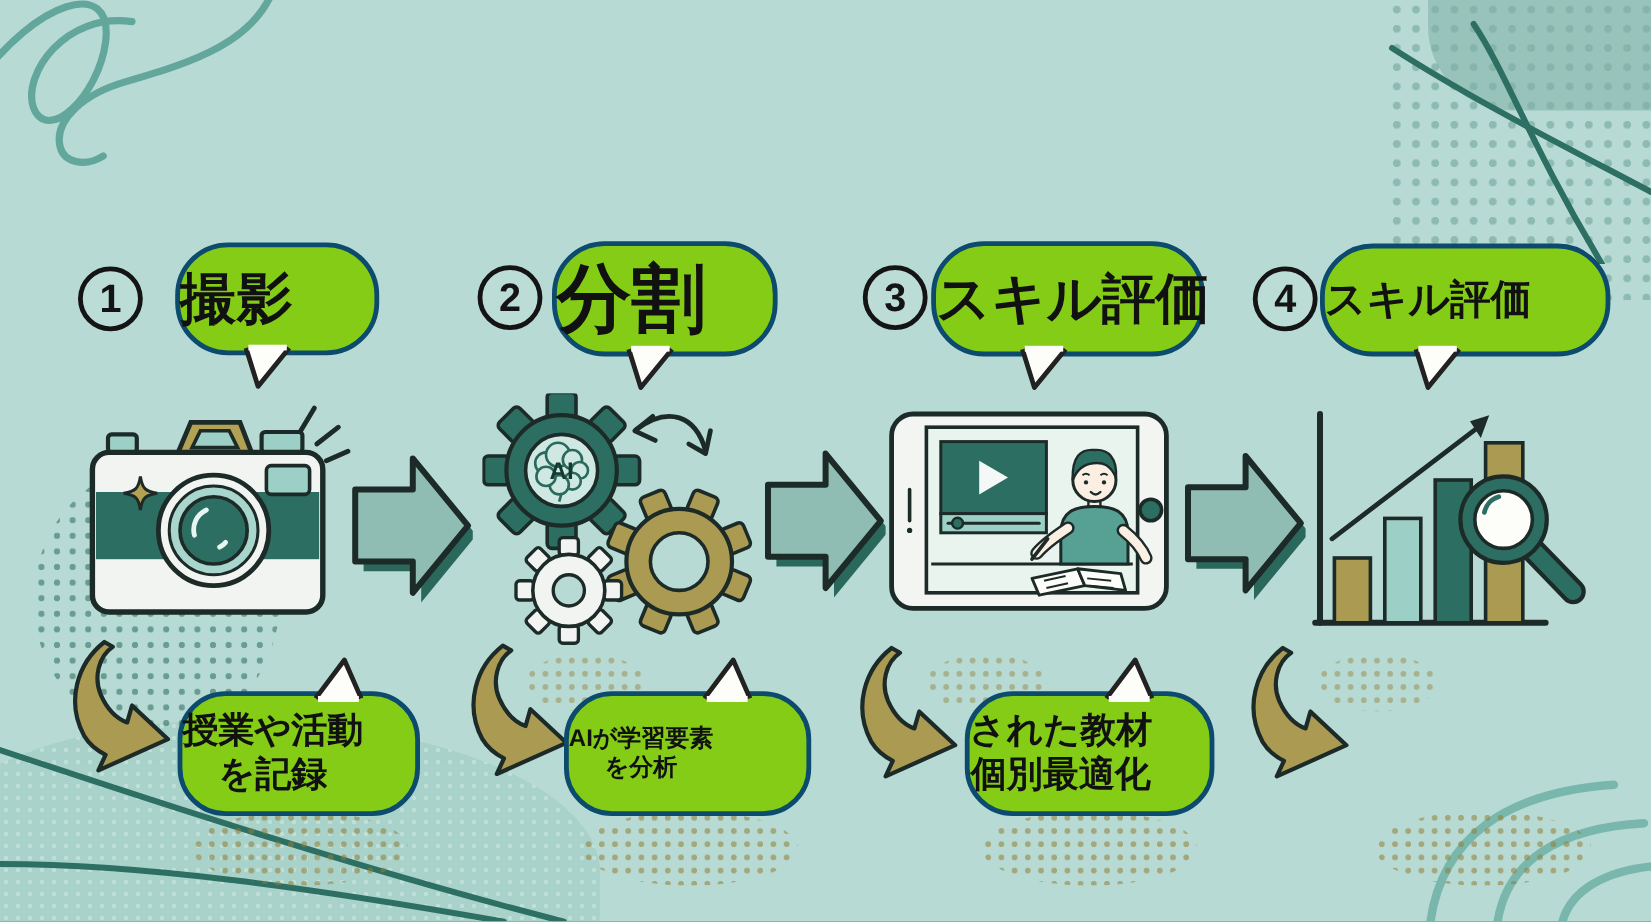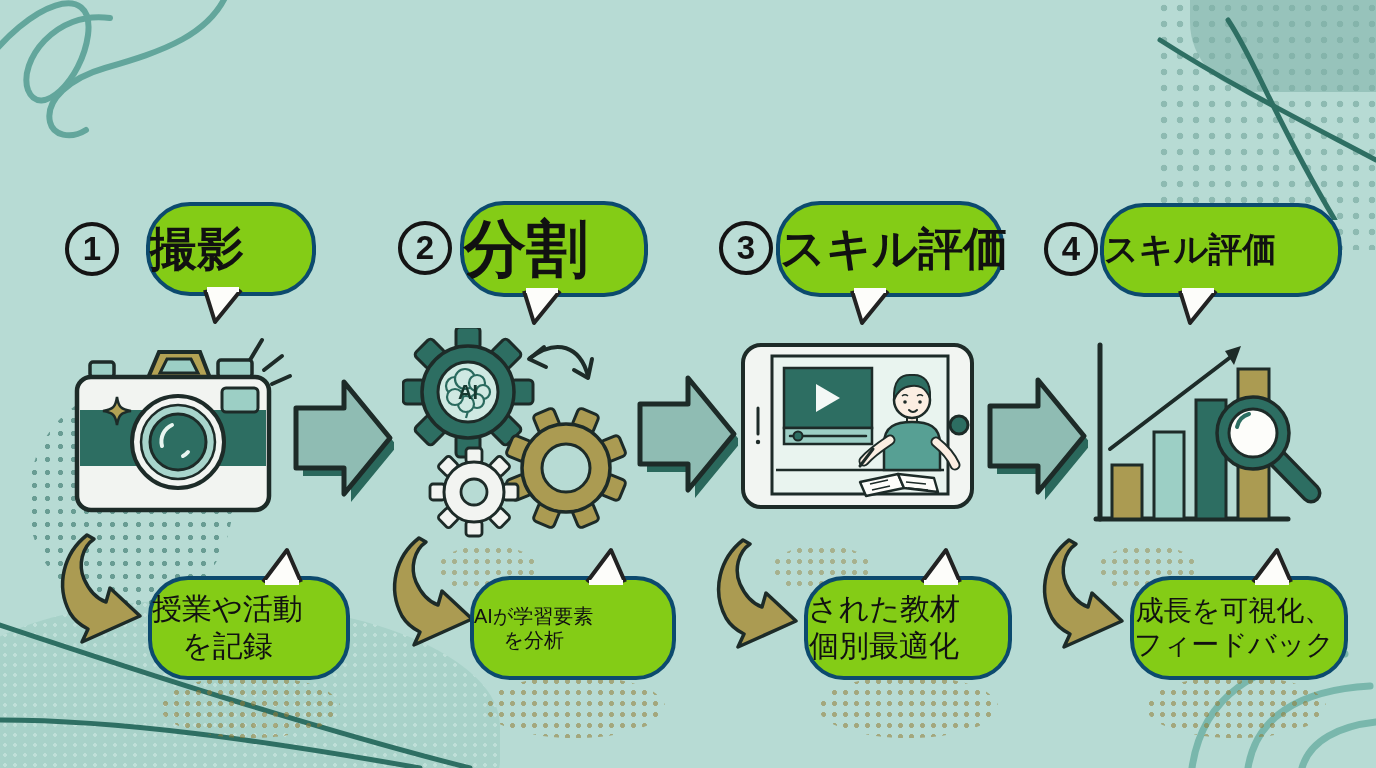--- a/index.html
+++ b/index.html
@@ -21,21 +21,21 @@
   }
   
   .bubble{
     position:absolute;background:#84cc16;border:4px solid #0c4a6e;border-radius:44px;
     display:flex;align-items:center;justify-content:flex-start;box-sizing:border-box;z-index:5;
   }
   .bubble .tail{position:absolute;z-index:6;}
   .tail-bottom{bottom:-33px;left:30%;}
   .tail-top{top:-33px;left:54%;}
   .step-label{font-weight:900;color:#111;white-space:nowrap;}
-  .desc-text{font-weight:400;color:#111;text-align:center;line-height:1.22;}
+  .desc-text{font-weight:700;color:#111;text-align:center;line-height:1.22;}
   .desc-text span{display:block;white-space:nowrap;}
   
   .dots-teal{
     background-image:radial-gradient(circle, rgba(40,105,94,0.55) 2.4px, transparent 2.9px);
     background-size:13px 13px;border-radius:50%;
   }
   .dots-teal-lg{
     background-image:radial-gradient(circle, rgba(45,110,98,0.30) 3px, transparent 3.6px);
     background-size:16px 16px;
   }
@@ -341,24 +341,14 @@
   <div class="bubble" style="left:804px;top:576px;width:208px;height:104px;border-radius:40px">
     <div class="desc-text" style="font-size:30px">
       <span>された教材</span>
       <span>個別最適化</span>
     </div>
     <svg class="tail tail-top" width="50" height="38">
       <path d="M6,35 L30,3 L44,35" fill="#fdfdfa" stroke="#222" stroke-width="4" stroke-linejoin="round"></path>
       <rect x="8" y="33" width="34" height="5" fill="#fdfdfa"></rect>
     </svg>
   </div>
-  <div class="bubble" style="left:1130px;top:576px;width:218px;height:104px;border-radius:40px">
-    <div class="desc-text" style="font-size:28px">
-      <span>成長を可視化、</span>
-      <span>フィードバック</span>
-    </div>
-    <svg class="tail tail-top" width="50" height="38">
-      <path d="M6,35 L30,3 L44,35" fill="#fdfdfa" stroke="#222" stroke-width="4" stroke-linejoin="round"></path>
-      <rect x="8" y="33" width="34" height="5" fill="#fdfdfa"></rect>
-    </svg>
-  </div>
 
 </div>
 
 </body></html>

